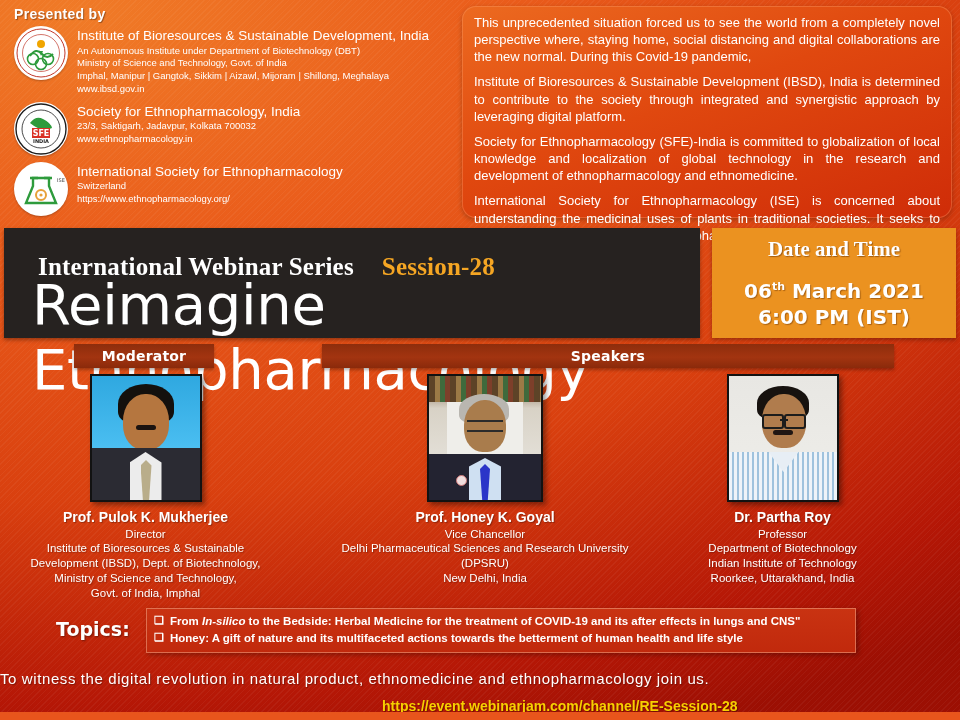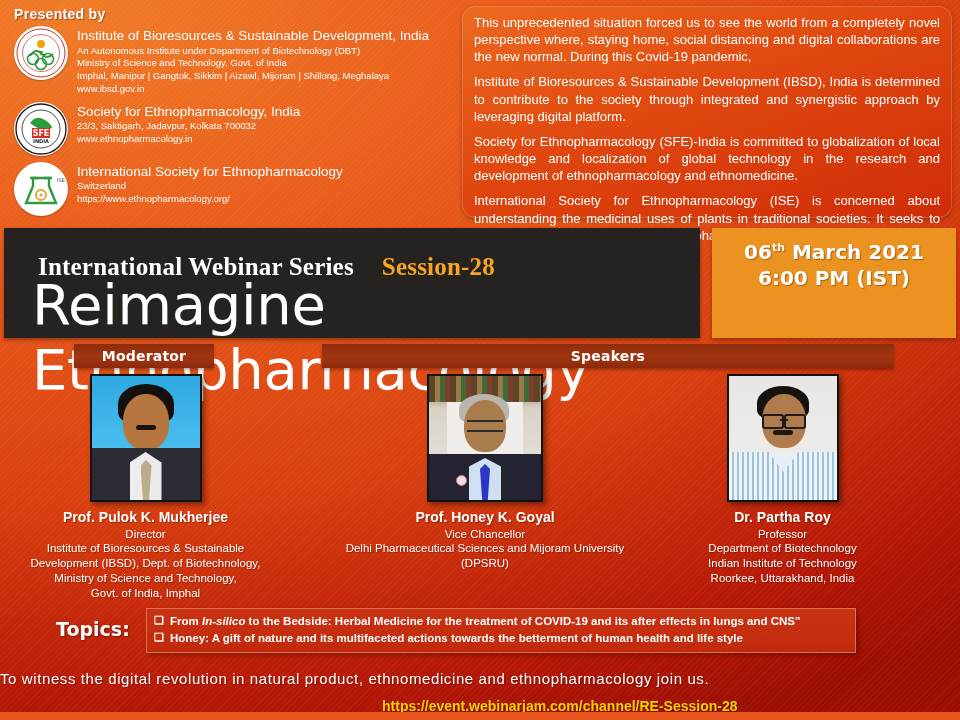--- a/index.html
+++ b/index.html
@@ -80,21 +80,21 @@
     font-family:"Liberation Serif", serif;
     font-size:21px;font-weight:bold;color:#ffffff;
     text-shadow:1px 1px 1px rgba(90,40,0,.5);
   }
   .dt-line{
     font-size:20px;color:#ffffff;font-weight:bold;line-height:1.28;
     text-shadow:1px 1px 1px rgba(90,40,0,.45);
     font-family:"DejaVu Sans", sans-serif;
   }
   .dt-line sup{font-size:11px;}
-  #dt-date{margin-top:3px;}
+  #dt-date{margin-top:17px;}
 
   
   .sec-bar{
     position:absolute;height:24px;
     background:linear-gradient(180deg,#8d2d0c 0%,#a33410 55%,#8a2a0b 100%);
     box-shadow:0 2px 3px rgba(0,0,0,.3);
     color:#ffffff;font-size:14px;font-weight:bold;
     display:flex;align-items:center;justify-content:center;
     font-family:"DejaVu Sans", sans-serif;letter-spacing:.2px;
   }
@@ -256,20 +256,21 @@
   </div>
 
   <div id="title-banner">
     <div id="series-line">
       <span class="series-text">International Webinar Series</span><span class="session-text">Session-28</span>
     </div>
     <div id="main-title">Reimagine Ethnopharmacology</div>
   </div>
 
   <div id="datetime-box">
+    <div id="dt-head">Date and Time</div>
     <div class="dt-line" id="dt-date"><span>06</span><sup>th</sup><span> March 2021</span></div>
     <div class="dt-line">6:00 PM (IST)</div>
   </div>
 
   <div class="sec-bar" id="bar-moderator">Moderator</div>
   <div class="sec-bar" id="bar-speakers">Speakers</div>
 
   <div class="person" id="person-moderator">
     <div class="photo">
       <div class="ph-inner ph-bg-a"></div>
@@ -296,22 +297,23 @@
       <div class="ph-hair" style="left:30px;top:18px;width:50px;height:30px;background:#b9b6b0;"></div>
       <div class="ph-head" style="left:35px;top:24px;width:42px;height:52px;background:#a97c4c;"></div>
       <div style="position:absolute;left:38px;top:44px;width:36px;height:8px;border-top:2px solid #2b2b2b;border-bottom:2px solid #2b2b2b;"></div>
       <div class="ph-body" style="height:46px;background:#232331;"></div>
       <div class="ph-shirt" style="left:40px;bottom:0;width:32px;height:42px;background:#cfe0f2;clip-path:polygon(50% 0,100% 20%,100% 100%,0 100%,0 20%);"></div>
       <div style="position:absolute;left:51px;bottom:0;width:10px;height:36px;background:#2b35c8;clip-path:polygon(50% 0,100% 14%,78% 100%,22% 100%,0 14%);"></div>
       <div style="position:absolute;left:27px;bottom:14px;width:9px;height:9px;border-radius:50%;background:#f0dede;border:1px solid #c77;"></div>
     </div>
     <div class="p-name">Prof. Honey K. Goyal</div>
     <div class="p-info">Vice Chancellor</div>
-    <div class="p-info">Delhi Pharmaceutical Sciences and Mijoram University</div>
+    <div class="p-info">Delhi Pharmaceutical Sciences and Research University</div>
     <div class="p-info">(DPSRU)</div>
+    <div class="p-info">New Delhi, India</div>
   </div>
 
   <div class="person" id="person-speaker2">
     <div class="photo">
       <div class="ph-inner ph-bg-c"></div>
       <div class="ph-hair" style="left:28px;top:10px;width:52px;height:34px;background:#17120f;"></div>
       <div class="ph-head" style="left:33px;top:18px;width:44px;height:54px;background:#b07c4d;"></div>
       <div style="position:absolute;left:33px;top:38px;width:44px;height:11px;">
         <div style="position:absolute;left:0;top:0;width:18px;height:11px;border:2px solid #1c1c1c;border-radius:3px;"></div>
         <div style="position:absolute;right:0;top:0;width:18px;height:11px;border:2px solid #1c1c1c;border-radius:3px;"></div>

